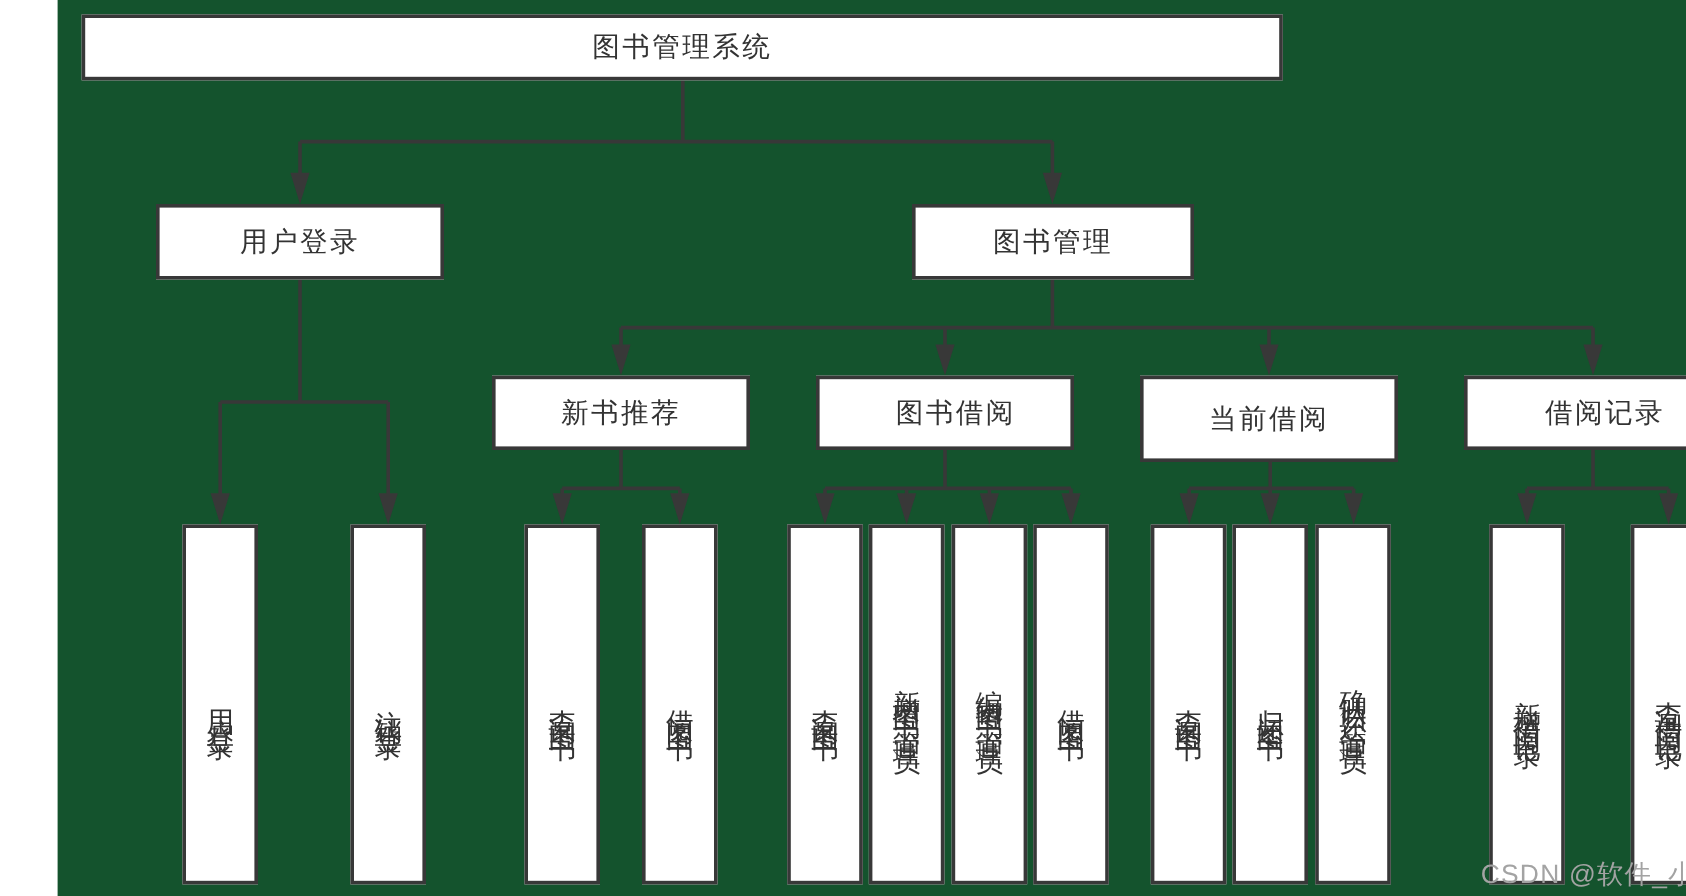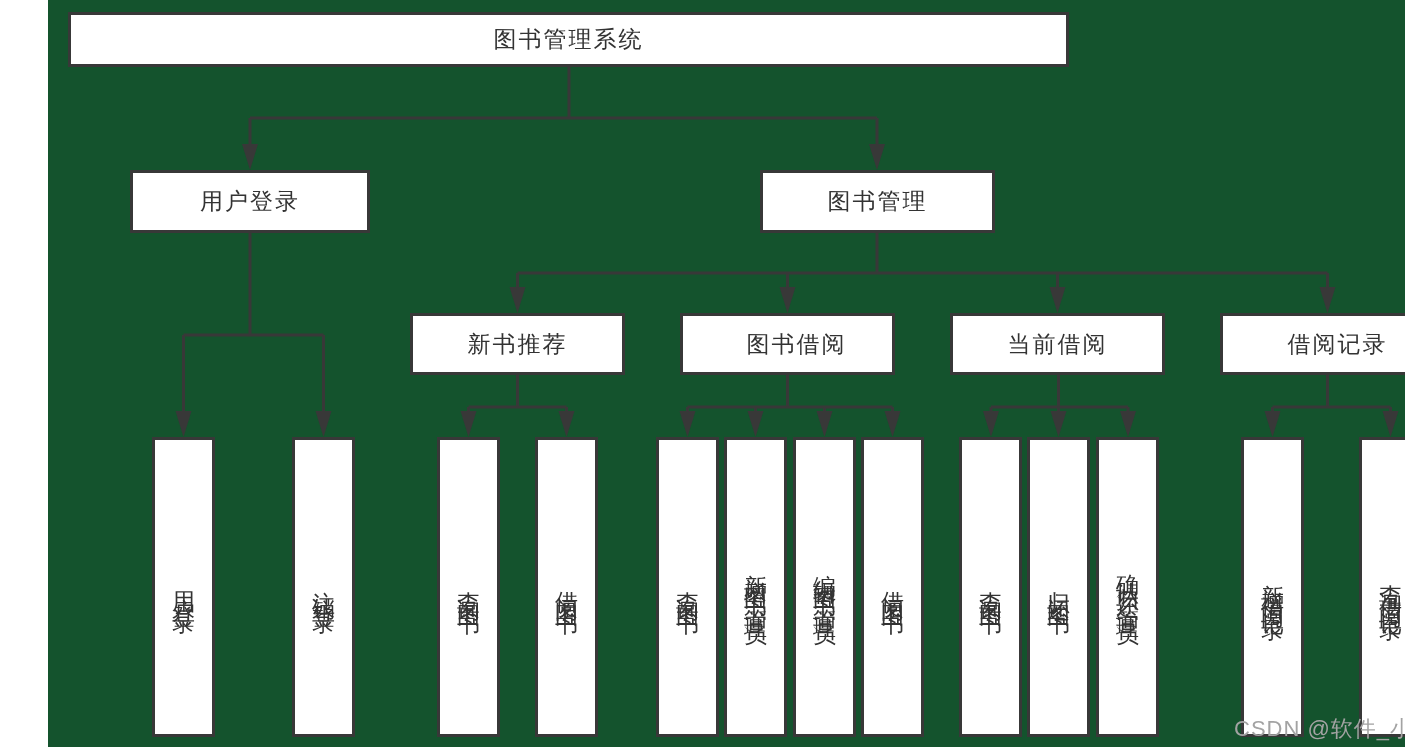--- a/index.html
+++ b/index.html
@@ -123,21 +123,21 @@
   <div class="node" style="left:362px; top:313px; width:215px; height:62px;">
     <span>新书推荐</span>
   </div>
 
   <div class="node" style="left:712px; top:170px; width:235px; height:63px;">
     <span>图书管理</span>
   </div>
   <div class="node" style="left:632px; top:313px; width:215px; height:62px;padding-left:18px;">
     <span>图书借阅</span>
   </div>
-  <div class="node" style="left:902px; top:313px; width:215px; height:62px;">
+  <div class="node" style="left:902px; top:313px; width:215px; height:72px;">
     <span>当前借阅</span>
   </div>
   <div class="node" style="left:1172px; top:313px; width:215px; height:62px;padding-left:20px;">
     <span>借阅记录</span>
   </div>
 
   <div class="leaf" style="left:104px;">
     <span>用户登录</span>
   </div>
   <div class="leaf" style="left:244px;">

